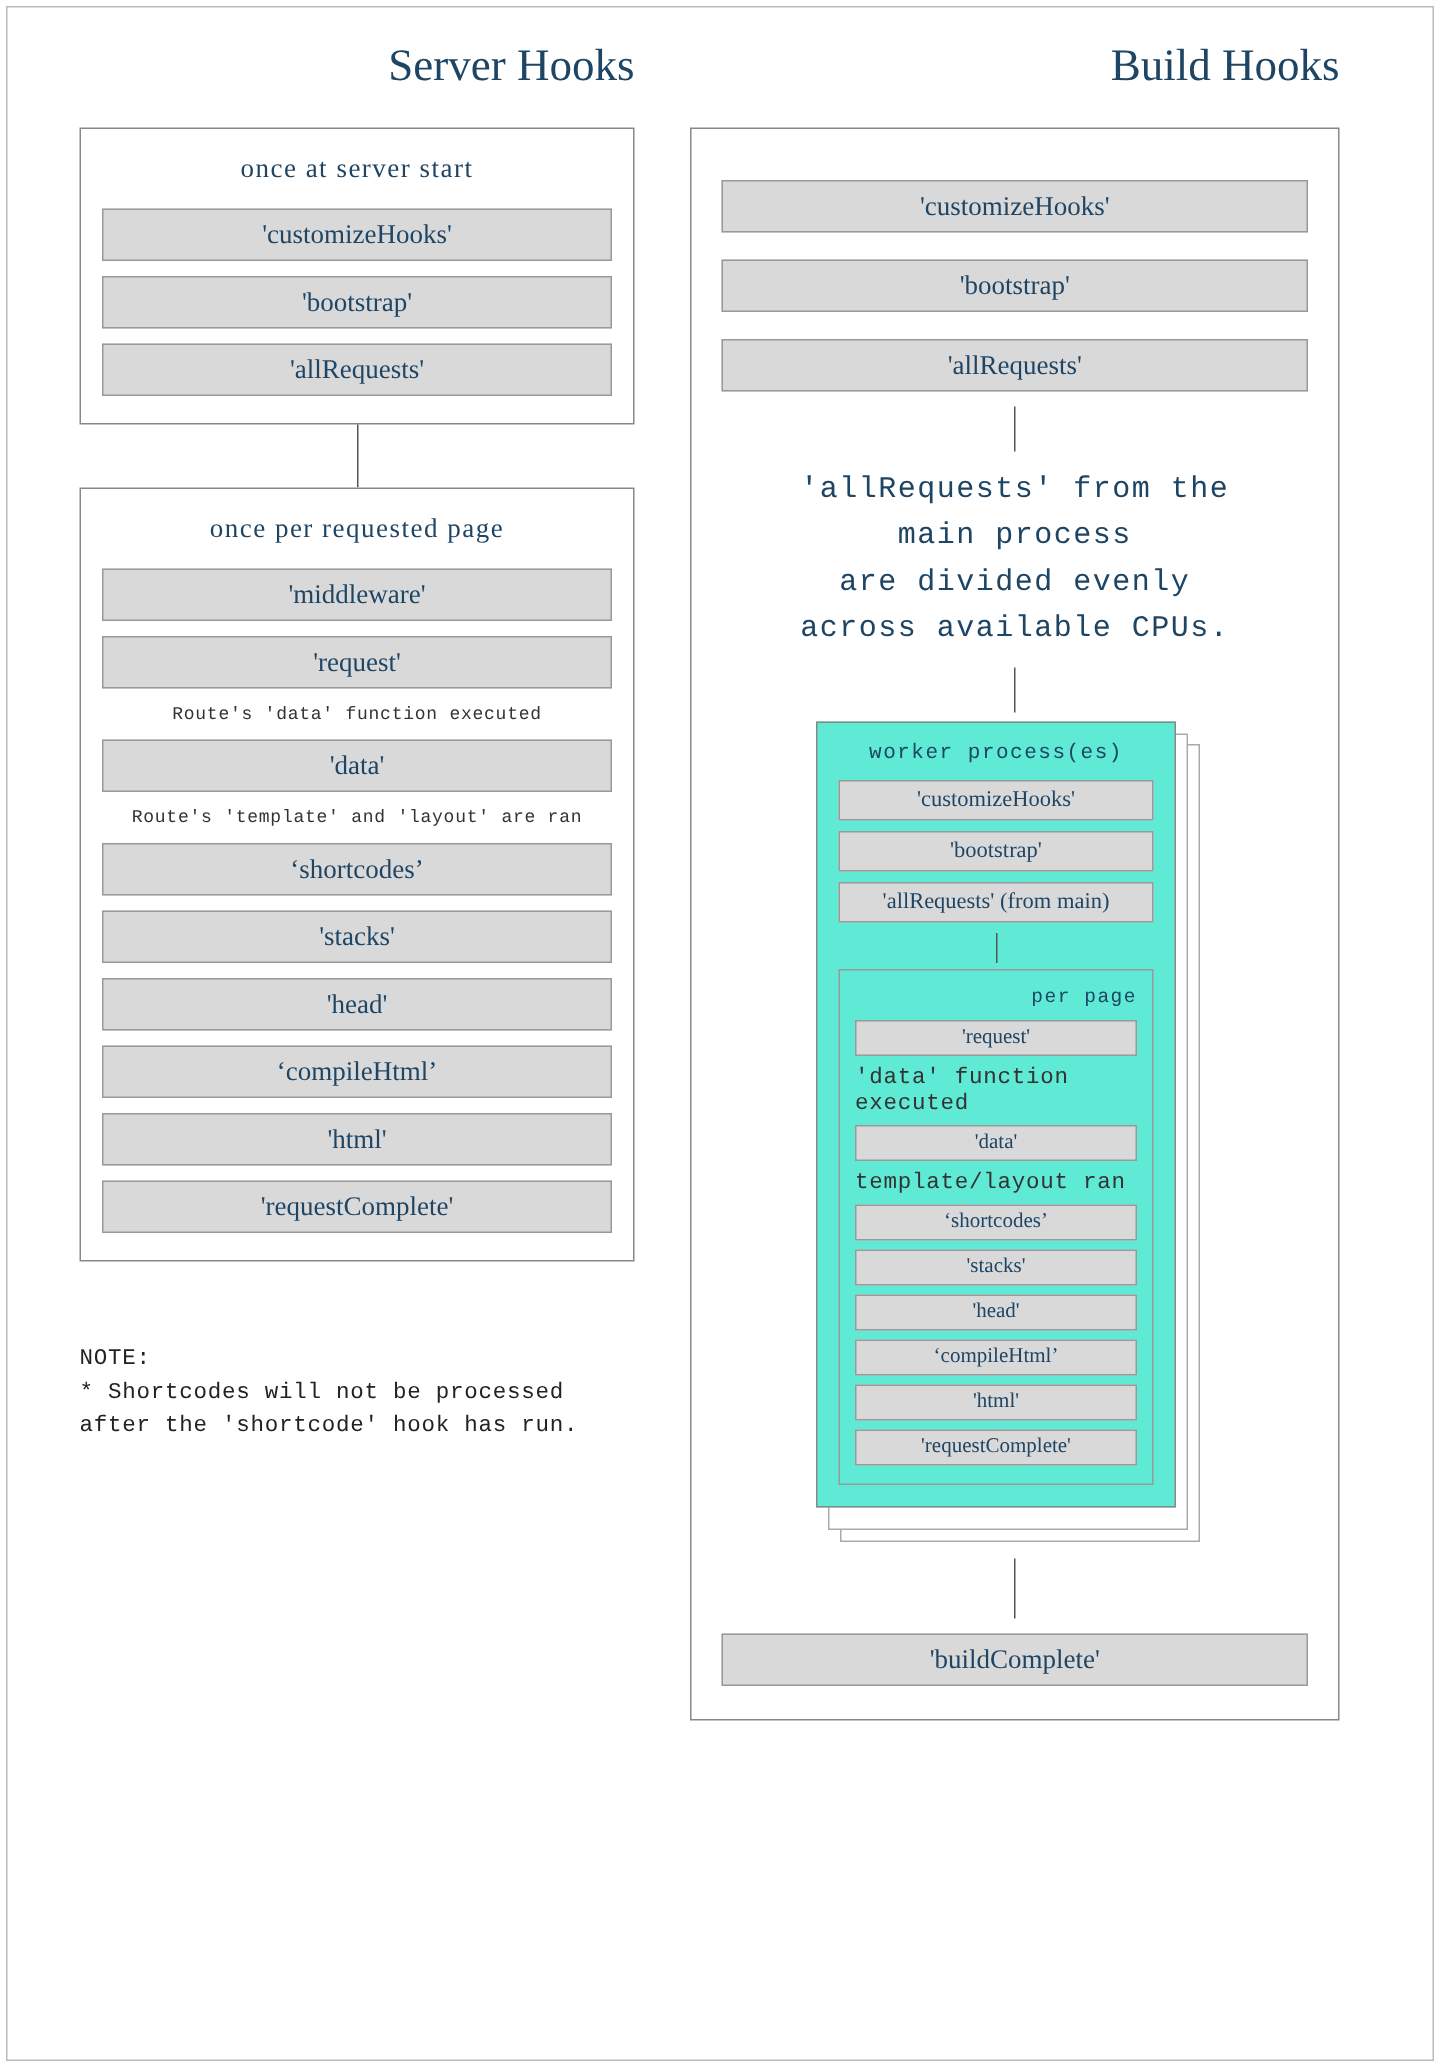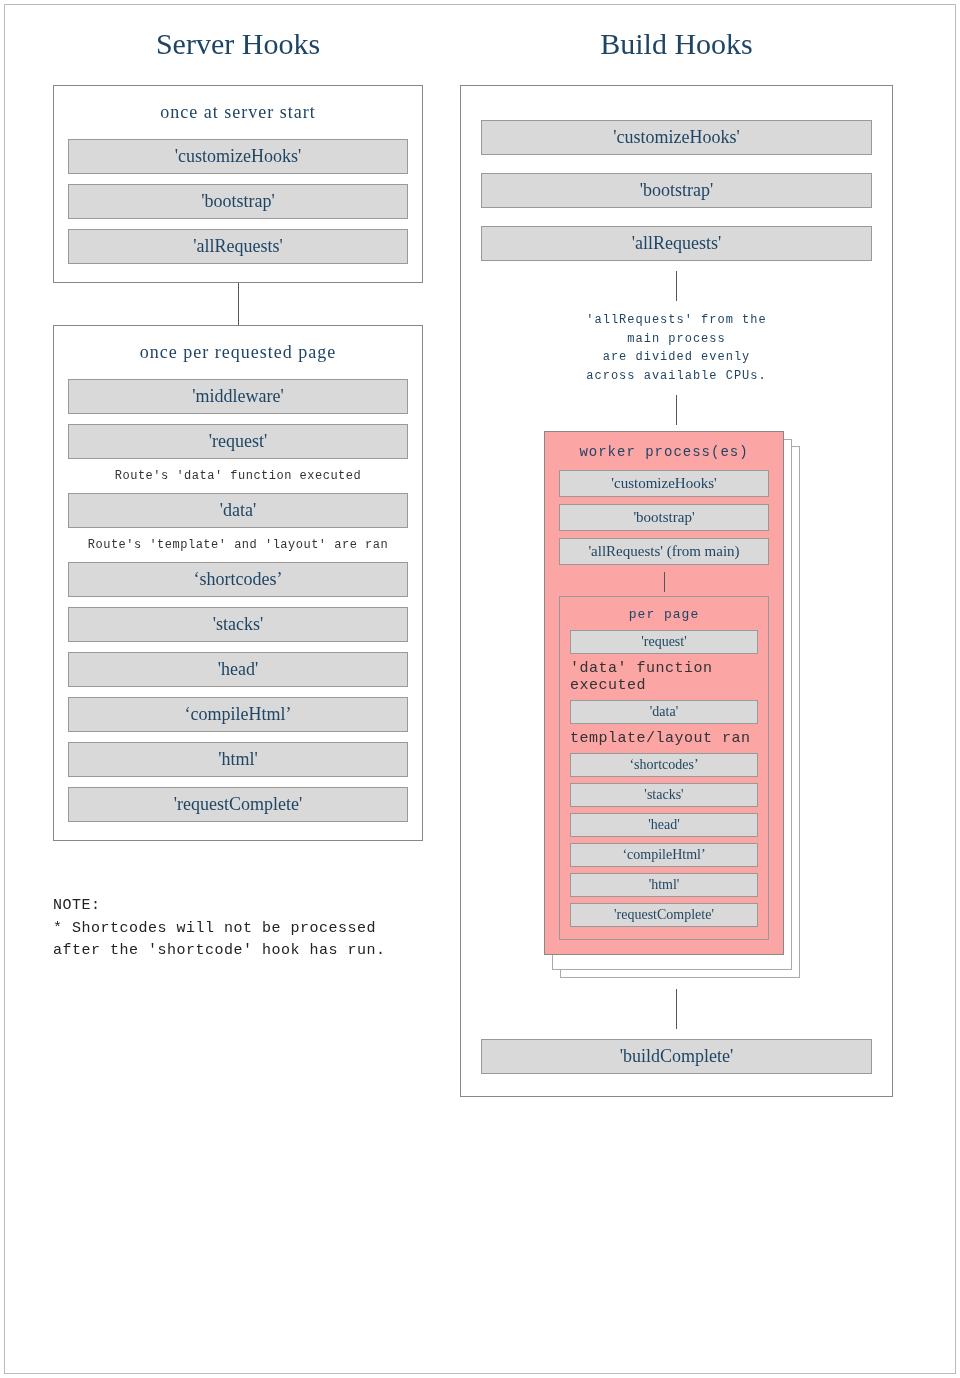--- a/index.html
+++ b/index.html
@@ -19,21 +19,21 @@
     position: absolute;
     top: 22px;
   }
   .col-left { left: 48px; width: 370px; }
   .col-right { left: 455px; width: 433px; }
   h1.title {
     font-family: Georgia, serif;
     font-weight: normal;
     font-size: 30px;
     color: #1f4564;
-    text-align: center;
+    text-align: right;
     margin-bottom: 24px;
   }
   .panel {
     border: 1px solid #888;
     background: #fff;
     padding: 14px 14px 18px 14px;
   }
   .panel-title {
     font-family: Liberation Serif, serif;
     font-size: 18px;
@@ -62,21 +62,21 @@
     margin: 4px 0 10px 0;
     letter-spacing: 0.5px;
   }
   .connector {
     width: 1px;
     background: #555;
     margin: 0 auto;
   }
   .divider-text {
     font-family: "Courier New", monospace;
-    font-size: 12px;
+    font-size: 20px;
     color: #1f4564;
     text-align: center;
     letter-spacing: 1px;
     line-height: 1.55;
     margin: 10px 0;
   }
   .note {
     font-family: "Courier New", monospace;
     font-size: 15px;
     color: #222;
@@ -92,21 +92,21 @@
     padding-bottom: 28px;
   }
   .ghost {
     position: absolute;
     border: 1px solid #aaa;
     background: #fff;
   }
   .worker-panel {
     position: relative;
     border: 1px solid #888;
-    background: #fca5a5;
+    background: #5eead4;
     padding: 12px 14px 14px 14px;
     width: 240px;
     z-index: 3;
   }
   .worker-title {
     font-family: "Courier New", monospace;
     font-size: 14px;
     color: #1f4564;
     text-align: center;
     letter-spacing: 1px;
@@ -125,21 +125,21 @@
   .whook:last-child { margin-bottom: 0; }
   .inner-panel {
     border: 1px solid #999;
     padding: 10px 10px 12px 10px;
     margin-top: 4px;
   }
   .inner-title {
     font-family: "Courier New", monospace;
     font-size: 13px;
     color: #1f4564;
-    text-align: center;
+    text-align: right;
     letter-spacing: 1px;
     margin-bottom: 8px;
   }
   .ihook {
     background: #d9d9d9;
     border: 1px solid #999;
     color: #1f4564;
     font-family: Georgia, serif;
     font-size: 14px;
     text-align: center;

